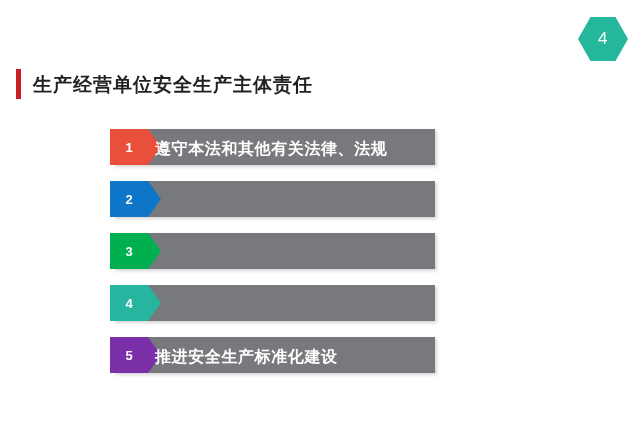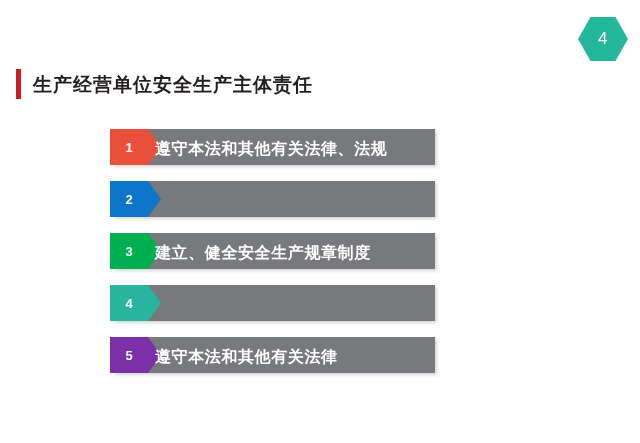--- a/index.html
+++ b/index.html
@@ -177,36 +177,35 @@
       </div>
     </div>
 
     <div class="item-row">
       <div class="item-bar" style="background: rgb(119, 121, 124);"></div>
       <div class="item-badge">
         <div class="badge-body" style="background: rgb(0, 176, 80);"></div>
         <div class="badge-arrow" style="background: rgb(0, 176, 80);"></div>
         <div class="badge-num">3</div>
       </div>
-      <div class="item-text">建立、健全安全生产规章制度</div>
     </div>
 
     <div class="item-row">
       <div class="item-bar" style="background: rgb(119, 121, 124);"></div>
       <div class="item-badge">
         <div class="badge-body" style="background: rgb(40, 181, 160);"></div>
         <div class="badge-arrow" style="background: rgb(40, 181, 160);"></div>
         <div class="badge-num">4</div>
       </div>
     </div>
 
     <div class="item-row">
       <div class="item-bar" style="background: rgb(119, 121, 124);"></div>
       <div class="item-badge">
         <div class="badge-body" style="background: rgb(123, 47, 168);"></div>
         <div class="badge-arrow" style="background: rgb(123, 47, 168);"></div>
         <div class="badge-num">5</div>
       </div>
-      <div class="item-text">遵守本法和其他有关法律</div>
+      <div class="item-text">推进安全生产标准化建设</div>
     </div>
 
   </div>
 </div>
 
 </body></html>

